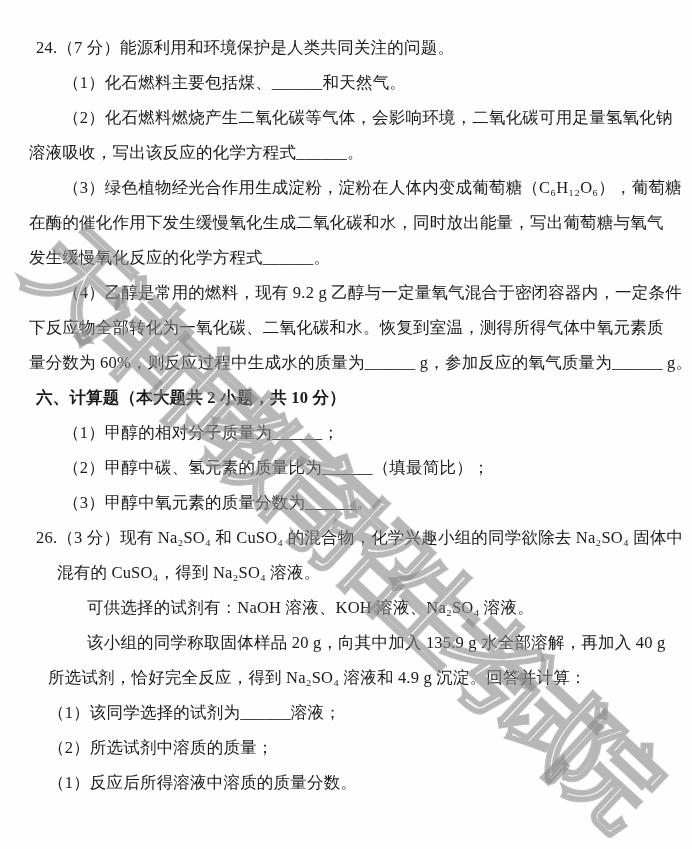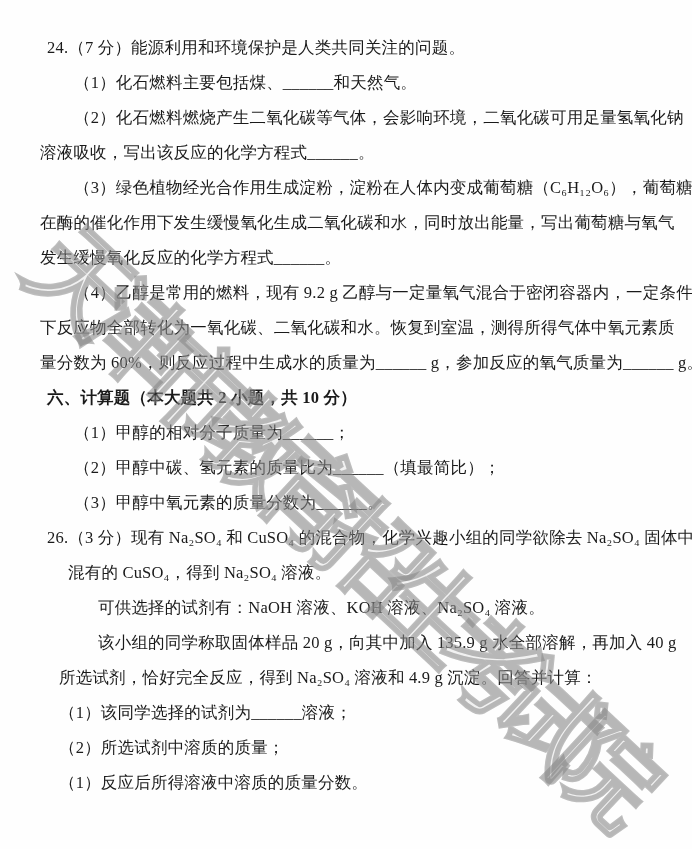--- a/index.html
+++ b/index.html
@@ -2,21 +2,21 @@
 <html><head>
 <meta charset="utf-8">
 <style>
   html, body { margin: 0; padding: 0; background: #ffffff; }
   .page {
     position: relative;
     width: 692px;
     height: 849px;
     background: #fefefe;
     box-sizing: border-box;
-    padding: 38px 28px 0 40px;
+    padding: 38px 28px 0 29px;
     overflow: hidden;
     font-family: "Liberation Serif", "DejaVu Serif", serif;
     color: #1a1a1a;
   }
   .line {
     white-space: nowrap;
     font-size: 16.5px;
     height: 20px;
     line-height: 20px;
     margin-bottom: 15px;

